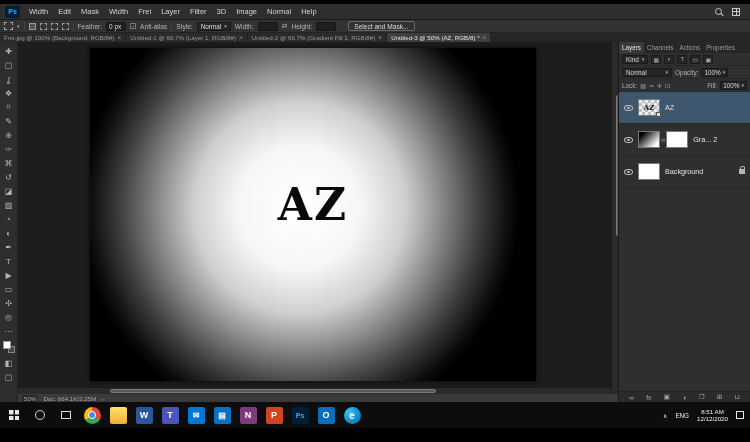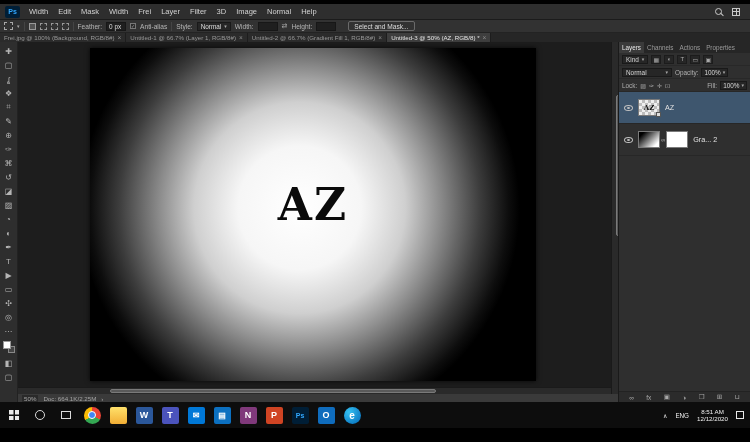--- a/index.html
+++ b/index.html
@@ -306,20 +306,28 @@
     </div>
     <div class="layer-row">
       <span class="eye-wrap">
           <span class="eye"></span>
         </span>
       <span class="thumb grad"></span>
       <span class="link-glyph">∞</span>
       <span class="thumb white" style="margin-left:0"></span>
       <span class="layer-name">Gra... 2</span>
     </div>
+    <div class="layer-row">
+      <span class="eye-wrap">
+          <span class="eye"></span>
+        </span>
+      <span class="thumb white"></span>
+      <span class="layer-name">Background</span>
+      <span class="bg-lock"></span>
+    </div>
 
     <div class="p-bottom">
       <span class="pb-icon">∞</span>
       <span class="pb-icon">fx</span>
       <span class="pb-icon">▣</span>
       <span class="pb-icon">◑</span>
       <span class="pb-icon">❐</span>
       <span class="pb-icon">⊞</span>
       <span class="pb-icon">⊔</span>
     </div>

